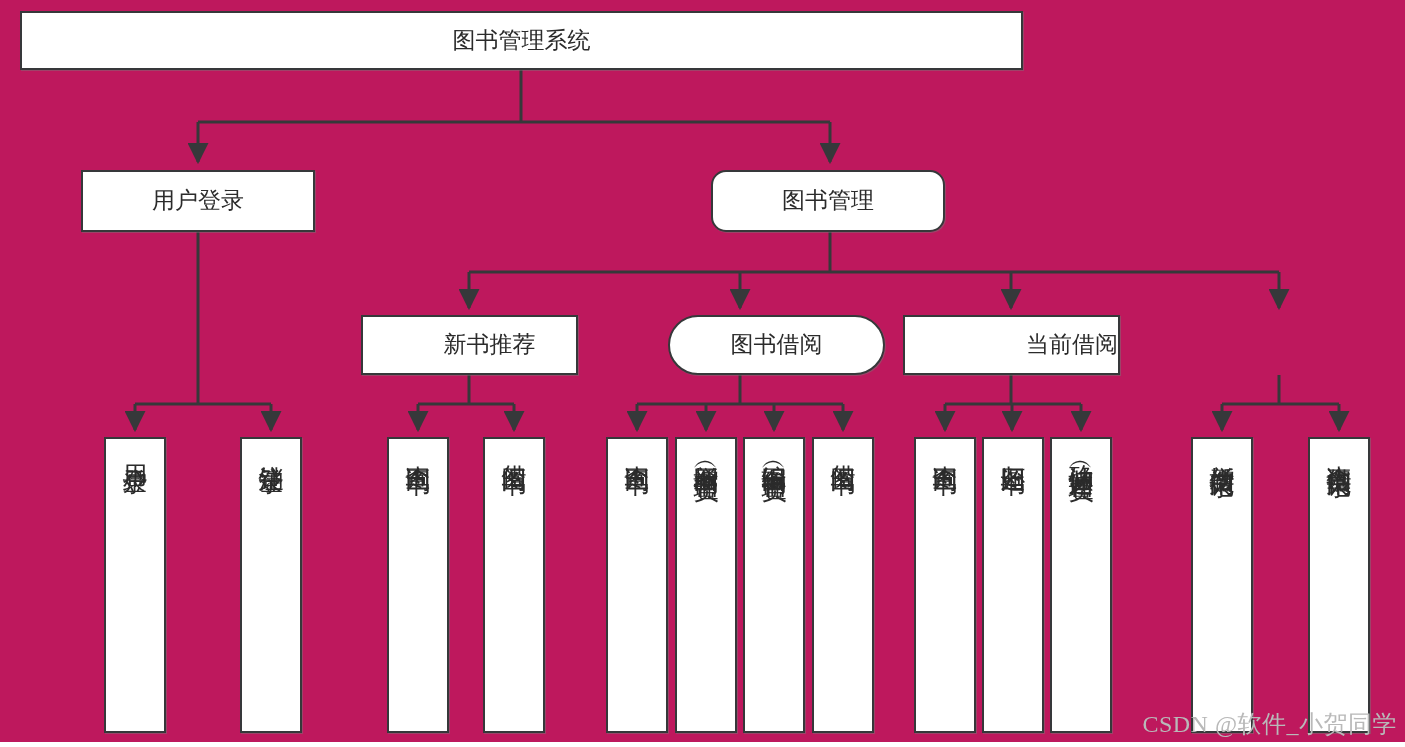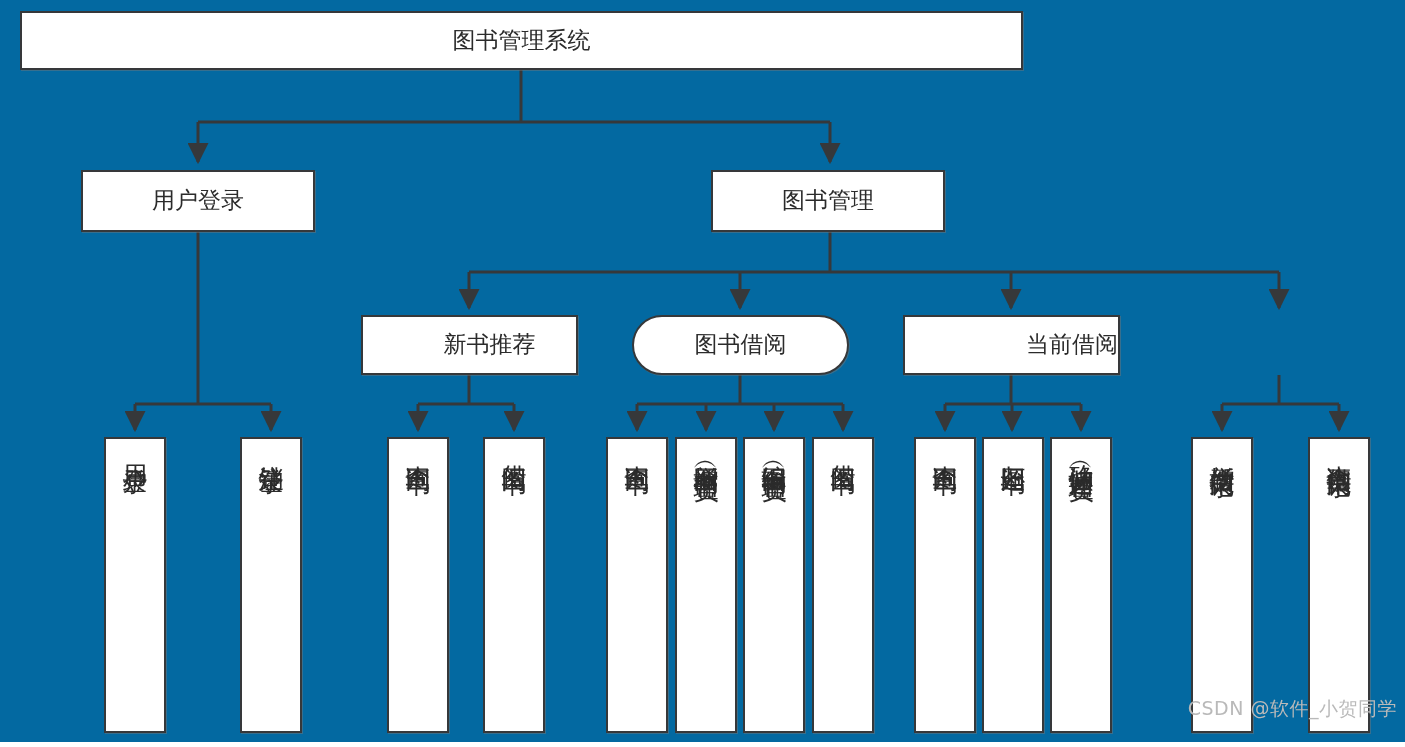--- a/index.html
+++ b/index.html
@@ -8,22 +8,23 @@
     padding: 0;
     background: #ffffff;
   }
   body {
     font-family: "DejaVu Sans", "Liberation Sans", sans-serif;
   }
   #diagram-root {
     position: relative;
     width: 1405px;
     height: 742px;
-    background: #0369a1;
+    background: #be185d;
     overflow: hidden;
+    font-family: Liberation Serif, serif;
   }
   #diagram-svg {
     position: absolute;
     left: 0;
     top: 0;
     width: 1405px;
     height: 747px;
   }
   .node {
     position: absolute;
@@ -58,22 +59,22 @@
     writing-mode: vertical-rl;
     text-orientation: upright;
     font-size: 25px;
     letter-spacing: 2px;
     line-height: 1;
     white-space: nowrap;
   }
   #watermark {
     position: absolute;
     right: 8px;
-    bottom: 20px;
-    font-size: 19px;
+    bottom: 2px;
+    font-size: 24px;
     color: #b9b9b9;
     letter-spacing: 0.5px;
     white-space: nowrap;
     pointer-events: none;
   }
 </style>
 </head>
 <body>
 
 <div id="diagram-root">
@@ -128,28 +129,28 @@
     </g>
   </svg>
 
   <div class="node root horiz" style="left:20px; top:11px; width:1003px; height:59px;">
     <span class="node-label">图书管理系统</span>
   </div>
 
   <div class="node horiz" style="left:81px; top:170px; width:234px; height:62px;">
     <span class="node-label">用户登录</span>
   </div>
-  <div class="node horiz" style="left:711px; top:170px; width:234px; height:62px;">
+  <div class="node horiz" style="left:711px; top:170px; width:234px; height:62px;border-radius:15px;">
     <span class="node-label">图书管理</span>
   </div>
 
   <div class="node horiz" style="left:361px; top:315px; width:217px; height:60px;padding-left:40px;">
     <span class="node-label">新书推荐</span>
   </div>
-  <div class="node horiz" style="left:632px; top:315px; width:217px; height:60px;border-radius:30px;">
+  <div class="node horiz" style="left:668px; top:315px; width:217px; height:60px;border-radius:30px;">
     <span class="node-label">图书借阅</span>
   </div>
   <div class="node horiz" style="left:903px; top:315px; width:217px; height:60px;justify-content:flex-end;">
     <span class="node-label">当前借阅</span>
   </div>
 
   <div class="node vert" style="left:104px; top:437px; width:62px; height:296px;">
     <span class="node-label">用户登录</span>
   </div>
   <div class="node vert" style="left:240px; top:437px; width:62px; height:296px;">

